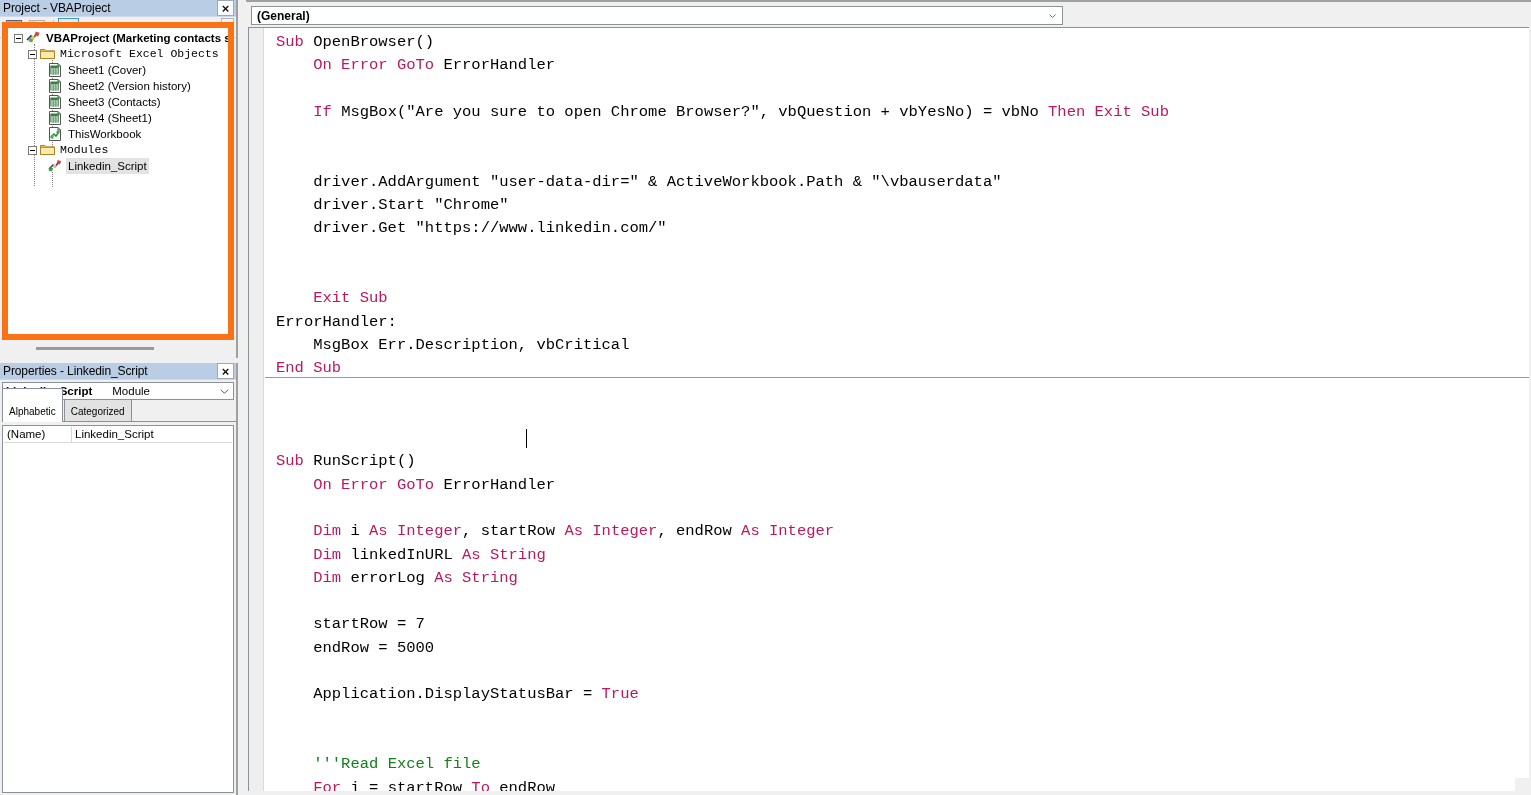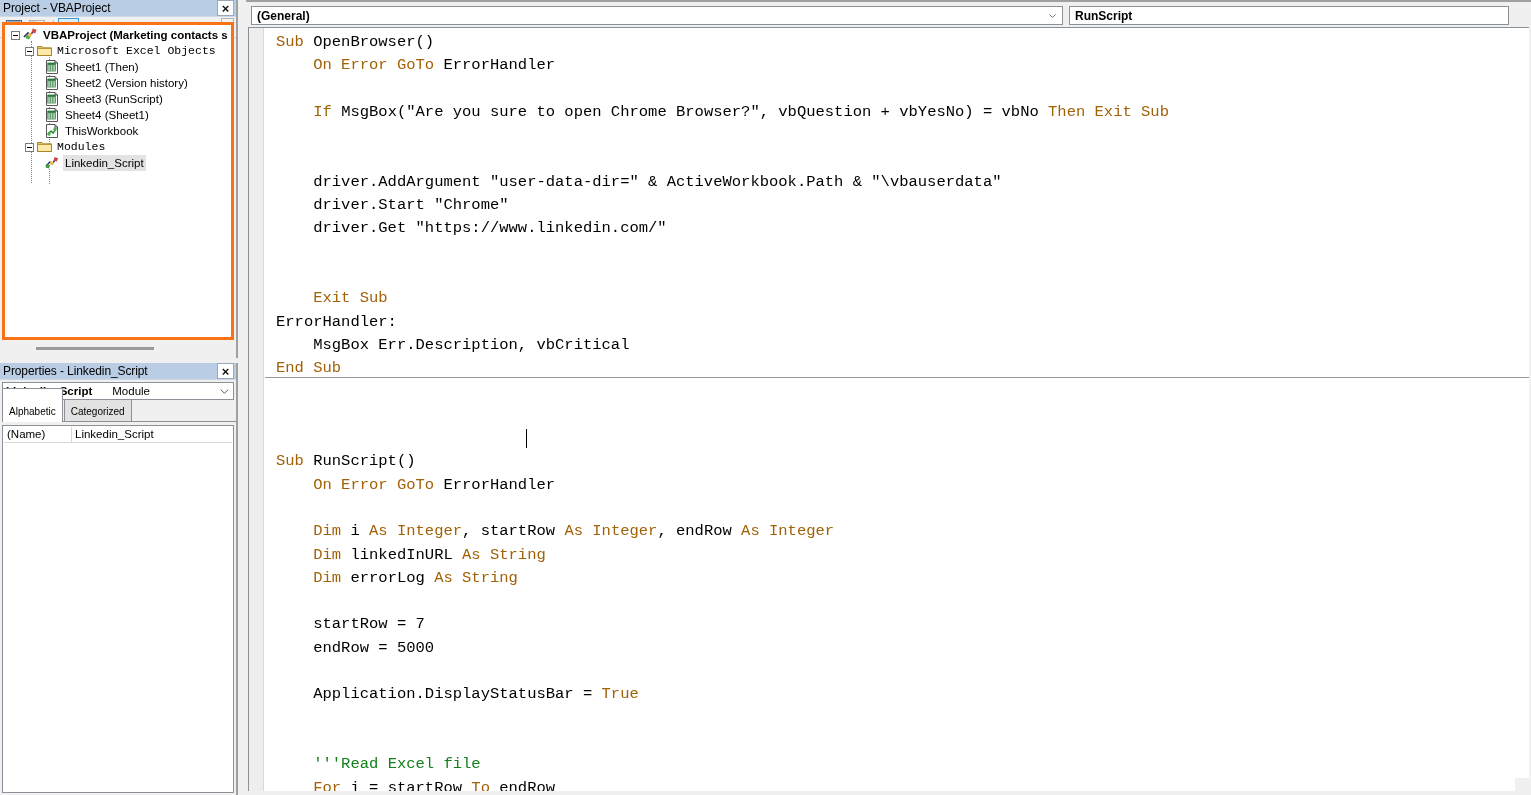--- a/index.html
+++ b/index.html
@@ -107,21 +107,21 @@
     border-left: 4px solid transparent;
     border-right: 4px solid transparent;
     border-top: 5px solid #222;
     margin-bottom: 3px;
   }
 
   #project-tree {
     position: absolute;
     left: 2px; top: 22px; right: 2px; bottom: 18px;
     background: #ffffff;
-    border: 3px solid #f97316;
+    border: 6px solid #f97316;
     overflow: hidden;
     padding-top: 2px;
   }
   .tree-row {
     height: 16px;
     display: flex;
     align-items: center;
     font-size: 11.5px;
     color: #000;
     white-space: nowrap;
@@ -309,21 +309,21 @@
   }
   #code-text {
     position: absolute;
     left: 27px; top: 3px;
     font-family: "Liberation Mono", "DejaVu Sans Mono", monospace;
     font-size: 15.5px;
     line-height: 23.3px;
     white-space: pre;
     color: #000000;
   }
-  #code-text .kw { color: #a16207; }
+  #code-text .kw { color: #be185d; }
   #code-text .cm { color: #14801c; }
   .code-line { height: 23.3px; }
   #proc-sep {
     position: absolute;
     left: 16px; right: 0;
     top: 349px;
     height: 0;
     border-top: 1px solid #999;
   }
   #text-caret {
@@ -415,41 +415,41 @@
         </div>
 
         <div class="tree-row ind-2">
           <svg class="ico" viewBox="0 0 15 14">
             <path d="M1.5 0.5 H10 l2.5 2.5 V13.5 H1.5 Z" fill="#fff" stroke="#555"></path>
             <path d="M10 0.5 V3 H12.5" fill="none" stroke="#555"></path>
             <rect x="2.8" y="3" width="7.5" height="8" fill="#fff" stroke="#2a7a3a" stroke-width="0.8"></rect>
             <path d="M2.8 5 H10.3 M2.8 7 H10.3 M2.8 9 H10.3 M5.3 3 V11 M7.8 3 V11" stroke="#2a7a3a" stroke-width="0.7"></path>
             <rect x="2.8" y="3" width="7.5" height="1.8" fill="#2a7a3a"></rect>
           </svg>
-          <span class="tree-label">Sheet1 (Then)</span>
+          <span class="tree-label">Sheet1 (Cover)</span>
         </div>
         <div class="tree-row ind-2">
           <svg class="ico" viewBox="0 0 15 14">
             <path d="M1.5 0.5 H10 l2.5 2.5 V13.5 H1.5 Z" fill="#fff" stroke="#555"></path>
             <path d="M10 0.5 V3 H12.5" fill="none" stroke="#555"></path>
             <rect x="2.8" y="3" width="7.5" height="8" fill="#fff" stroke="#2a7a3a" stroke-width="0.8"></rect>
             <path d="M2.8 5 H10.3 M2.8 7 H10.3 M2.8 9 H10.3 M5.3 3 V11 M7.8 3 V11" stroke="#2a7a3a" stroke-width="0.7"></path>
             <rect x="2.8" y="3" width="7.5" height="1.8" fill="#2a7a3a"></rect>
           </svg>
           <span class="tree-label">Sheet2 (Version history)</span>
         </div>
         <div class="tree-row ind-2">
           <svg class="ico" viewBox="0 0 15 14">
             <path d="M1.5 0.5 H10 l2.5 2.5 V13.5 H1.5 Z" fill="#fff" stroke="#555"></path>
             <path d="M10 0.5 V3 H12.5" fill="none" stroke="#555"></path>
             <rect x="2.8" y="3" width="7.5" height="8" fill="#fff" stroke="#2a7a3a" stroke-width="0.8"></rect>
             <path d="M2.8 5 H10.3 M2.8 7 H10.3 M2.8 9 H10.3 M5.3 3 V11 M7.8 3 V11" stroke="#2a7a3a" stroke-width="0.7"></path>
             <rect x="2.8" y="3" width="7.5" height="1.8" fill="#2a7a3a"></rect>
           </svg>
-          <span class="tree-label">Sheet3 (RunScript)</span>
+          <span class="tree-label">Sheet3 (Contacts)</span>
         </div>
         <div class="tree-row ind-2">
           <svg class="ico" viewBox="0 0 15 14">
             <path d="M1.5 0.5 H10 l2.5 2.5 V13.5 H1.5 Z" fill="#fff" stroke="#555"></path>
             <path d="M10 0.5 V3 H12.5" fill="none" stroke="#555"></path>
             <rect x="2.8" y="3" width="7.5" height="8" fill="#fff" stroke="#2a7a3a" stroke-width="0.8"></rect>
             <path d="M2.8 5 H10.3 M2.8 7 H10.3 M2.8 9 H10.3 M5.3 3 V11 M7.8 3 V11" stroke="#2a7a3a" stroke-width="0.7"></path>
             <rect x="2.8" y="3" width="7.5" height="1.8" fill="#2a7a3a"></rect>
           </svg>
           <span class="tree-label">Sheet4 (Sheet1)</span>
@@ -522,23 +522,20 @@
   <div id="code-window">
 
     <div id="code-header">
       <div class="code-combo" id="proc-combo-left">
         <span>(General)</span>
         <div class="caret-box">
           <svg class="chev" viewBox="0 0 10 8">
             <path d="M1 2 L5 6 L9 2" fill="none" stroke="#555" stroke-width="1.1"></path>
           </svg>
         </div>
-      </div>
-      <div class="code-combo" id="proc-combo-right">
-        <span>RunScript</span>
       </div>
     </div>
 
     <div id="code-area">
       <div id="code-gutter"></div>
       <div id="proc-sep"></div>
       <div id="text-caret"></div>
       <div id="code-text"><div class="code-line"><span class="kw">Sub</span><span> OpenBrowser()</span></div><div class="code-line"><span>    </span><span class="kw">On Error GoTo</span><span> ErrorHandler</span></div><div class="code-line">&nbsp;</div><div class="code-line"><span>    </span><span class="kw">If</span><span> MsgBox("Are you sure to open Chrome Browser?", vbQuestion + vbYesNo) = vbNo </span><span class="kw">Then Exit Sub</span></div><div class="code-line">&nbsp;</div><div class="code-line">&nbsp;</div><div class="code-line"><span>    driver.AddArgument "user-data-dir=" &amp; ActiveWorkbook.Path &amp; "\vbauserdata"</span></div><div class="code-line"><span>    driver.Start "Chrome"</span></div><div class="code-line"><span>    driver.Get "https://www.linkedin.com/"</span></div><div class="code-line">&nbsp;</div><div class="code-line">&nbsp;</div><div class="code-line"><span>    </span><span class="kw">Exit Sub</span></div><div class="code-line"><span>ErrorHandler:</span></div><div class="code-line"><span>    MsgBox Err.Description, vbCritical</span></div><div class="code-line"><span class="kw">End Sub</span></div><div class="code-line">&nbsp;</div><div class="code-line">&nbsp;</div><div class="code-line">&nbsp;</div><div class="code-line"><span class="kw">Sub</span><span> RunScript()</span></div><div class="code-line"><span>    </span><span class="kw">On Error GoTo</span><span> ErrorHandler</span></div><div class="code-line">&nbsp;</div><div class="code-line"><span>    </span><span class="kw">Dim</span><span> i </span><span class="kw">As Integer</span><span>, startRow </span><span class="kw">As Integer</span><span>, endRow </span><span class="kw">As Integer</span></div><div class="code-line"><span>    </span><span class="kw">Dim</span><span> linkedInURL </span><span class="kw">As String</span></div><div class="code-line"><span>    </span><span class="kw">Dim</span><span> errorLog </span><span class="kw">As String</span></div><div class="code-line">&nbsp;</div><div class="code-line"><span>    startRow = 7</span></div><div class="code-line"><span>    endRow = 5000</span></div><div class="code-line">&nbsp;</div><div class="code-line"><span>    Application.DisplayStatusBar = </span><span class="kw">True</span></div><div class="code-line">&nbsp;</div><div class="code-line">&nbsp;</div><div class="code-line"><span>    </span><span class="cm">'''Read Excel file</span></div><div class="code-line"><span>    </span><span class="kw">For</span><span> i = startRow </span><span class="kw">To</span><span> endRow</span></div></div>
       <div id="code-resize-corner"></div>
     </div>

